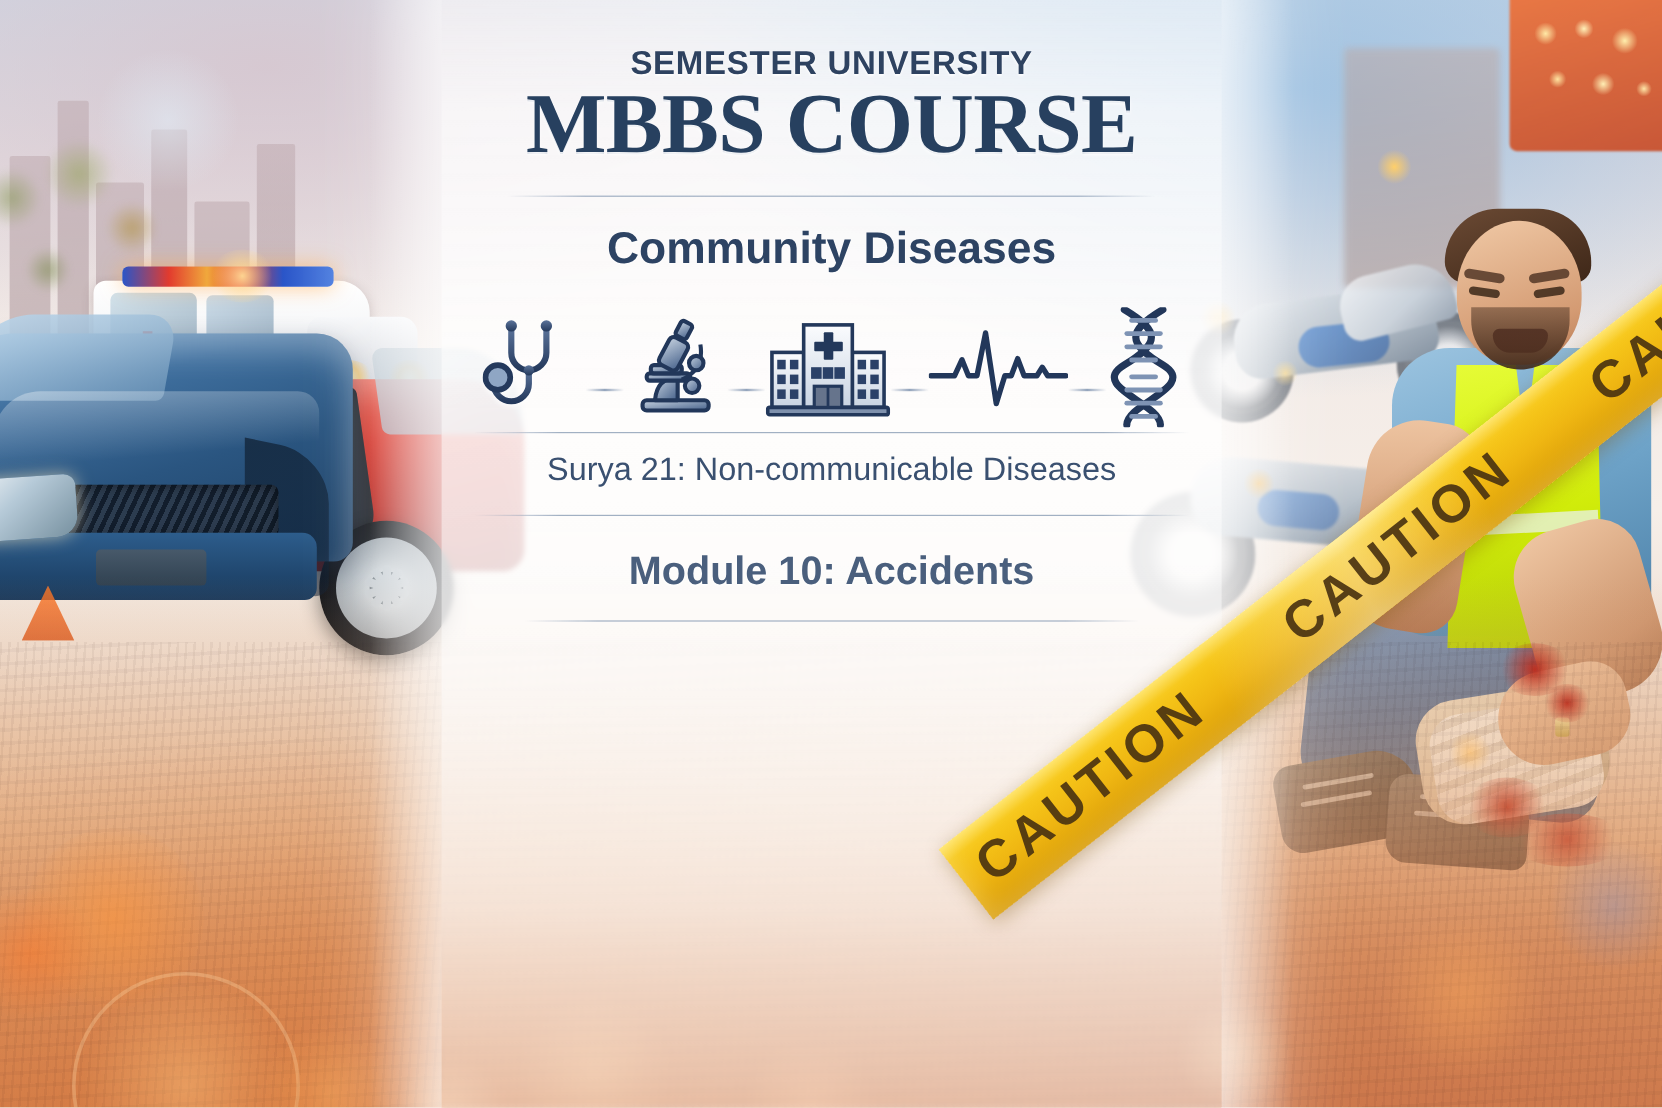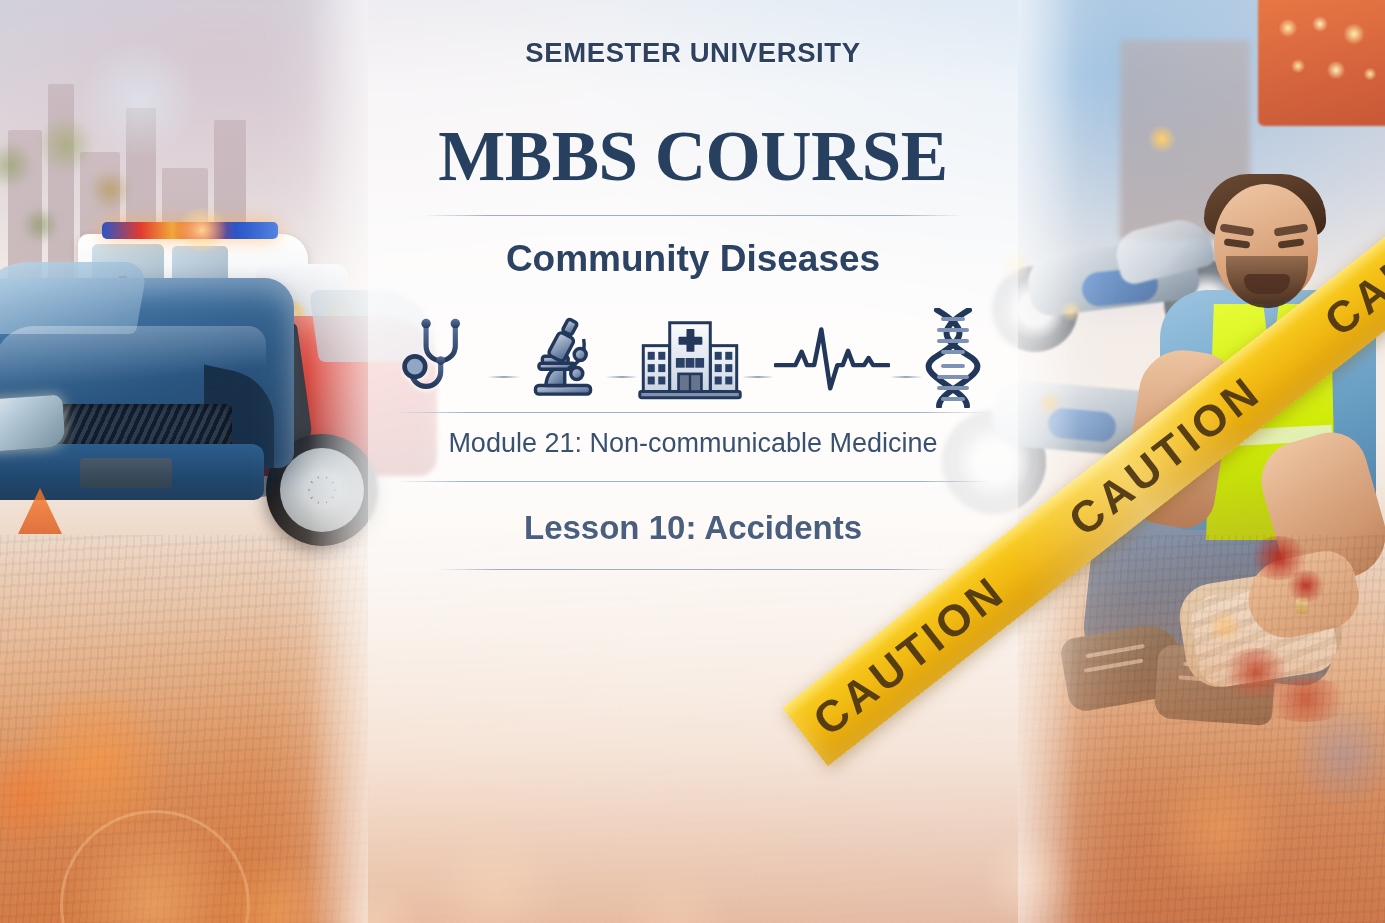--- a/index.html
+++ b/index.html
@@ -233,21 +233,21 @@
 
   .content{position:absolute; left:368px; top:0; width:650px; height:923px;
     display:flex; flex-direction:column; align-items:center;}
 
   .uni{
     margin-top:37px; font-size:27.5px; font-weight:bold; letter-spacing:.6px;
     color:#2e4260; text-shadow:0 1px 2px rgba(255,255,255,.9);
     font-family:"Liberation Sans", sans-serif;
   }
   .title{
-    margin-top:52px; font-size:71px; font-weight:bold; letter-spacing:-.5px;
+    font-size:71px; font-weight:bold; letter-spacing:-.5px;
     color:#27405f; font-family:"Liberation Serif", serif;
     text-shadow:0 2px 3px rgba(255,255,255,.85), 0 1px 0 rgba(120,140,170,.35);
     line-height:1;
   }
   .rule{height:1px; background:linear-gradient(90deg,
       rgba(150,168,190,0) 0%, rgba(130,150,176,.75) 12%, rgba(130,150,176,.75) 88%, rgba(150,168,190,0) 100%);}
   .rule.w1{width:540px; margin-top:23px;}
   .rule.w2{width:596px;}
   .rule.w3{width:512px;}
 
@@ -568,26 +568,26 @@
             <line x1="16" y1="80" x2="44" y2="80"></line>
             <line x1="20" y1="91" x2="40" y2="91"></line>
           </g>
         </svg>
       </div>
     </div>
 
     <div class="rule w2"></div>
 
 
-    <div class="module">Module 21: Non-communicable Medicine</div>
+    <div class="module">Surya 21: Non-communicable Diseases</div>
 
     <div class="sp22"></div>
     <div class="rule w2"></div>
 
-    <div class="lesson">Lesson 10: Accidents</div>
+    <div class="lesson">Module 10: Accidents</div>
 
     <div class="sp22"></div>
     <div class="rule w3"></div>
 
 
 
   </div>
 </div>
 
 </body></html>

